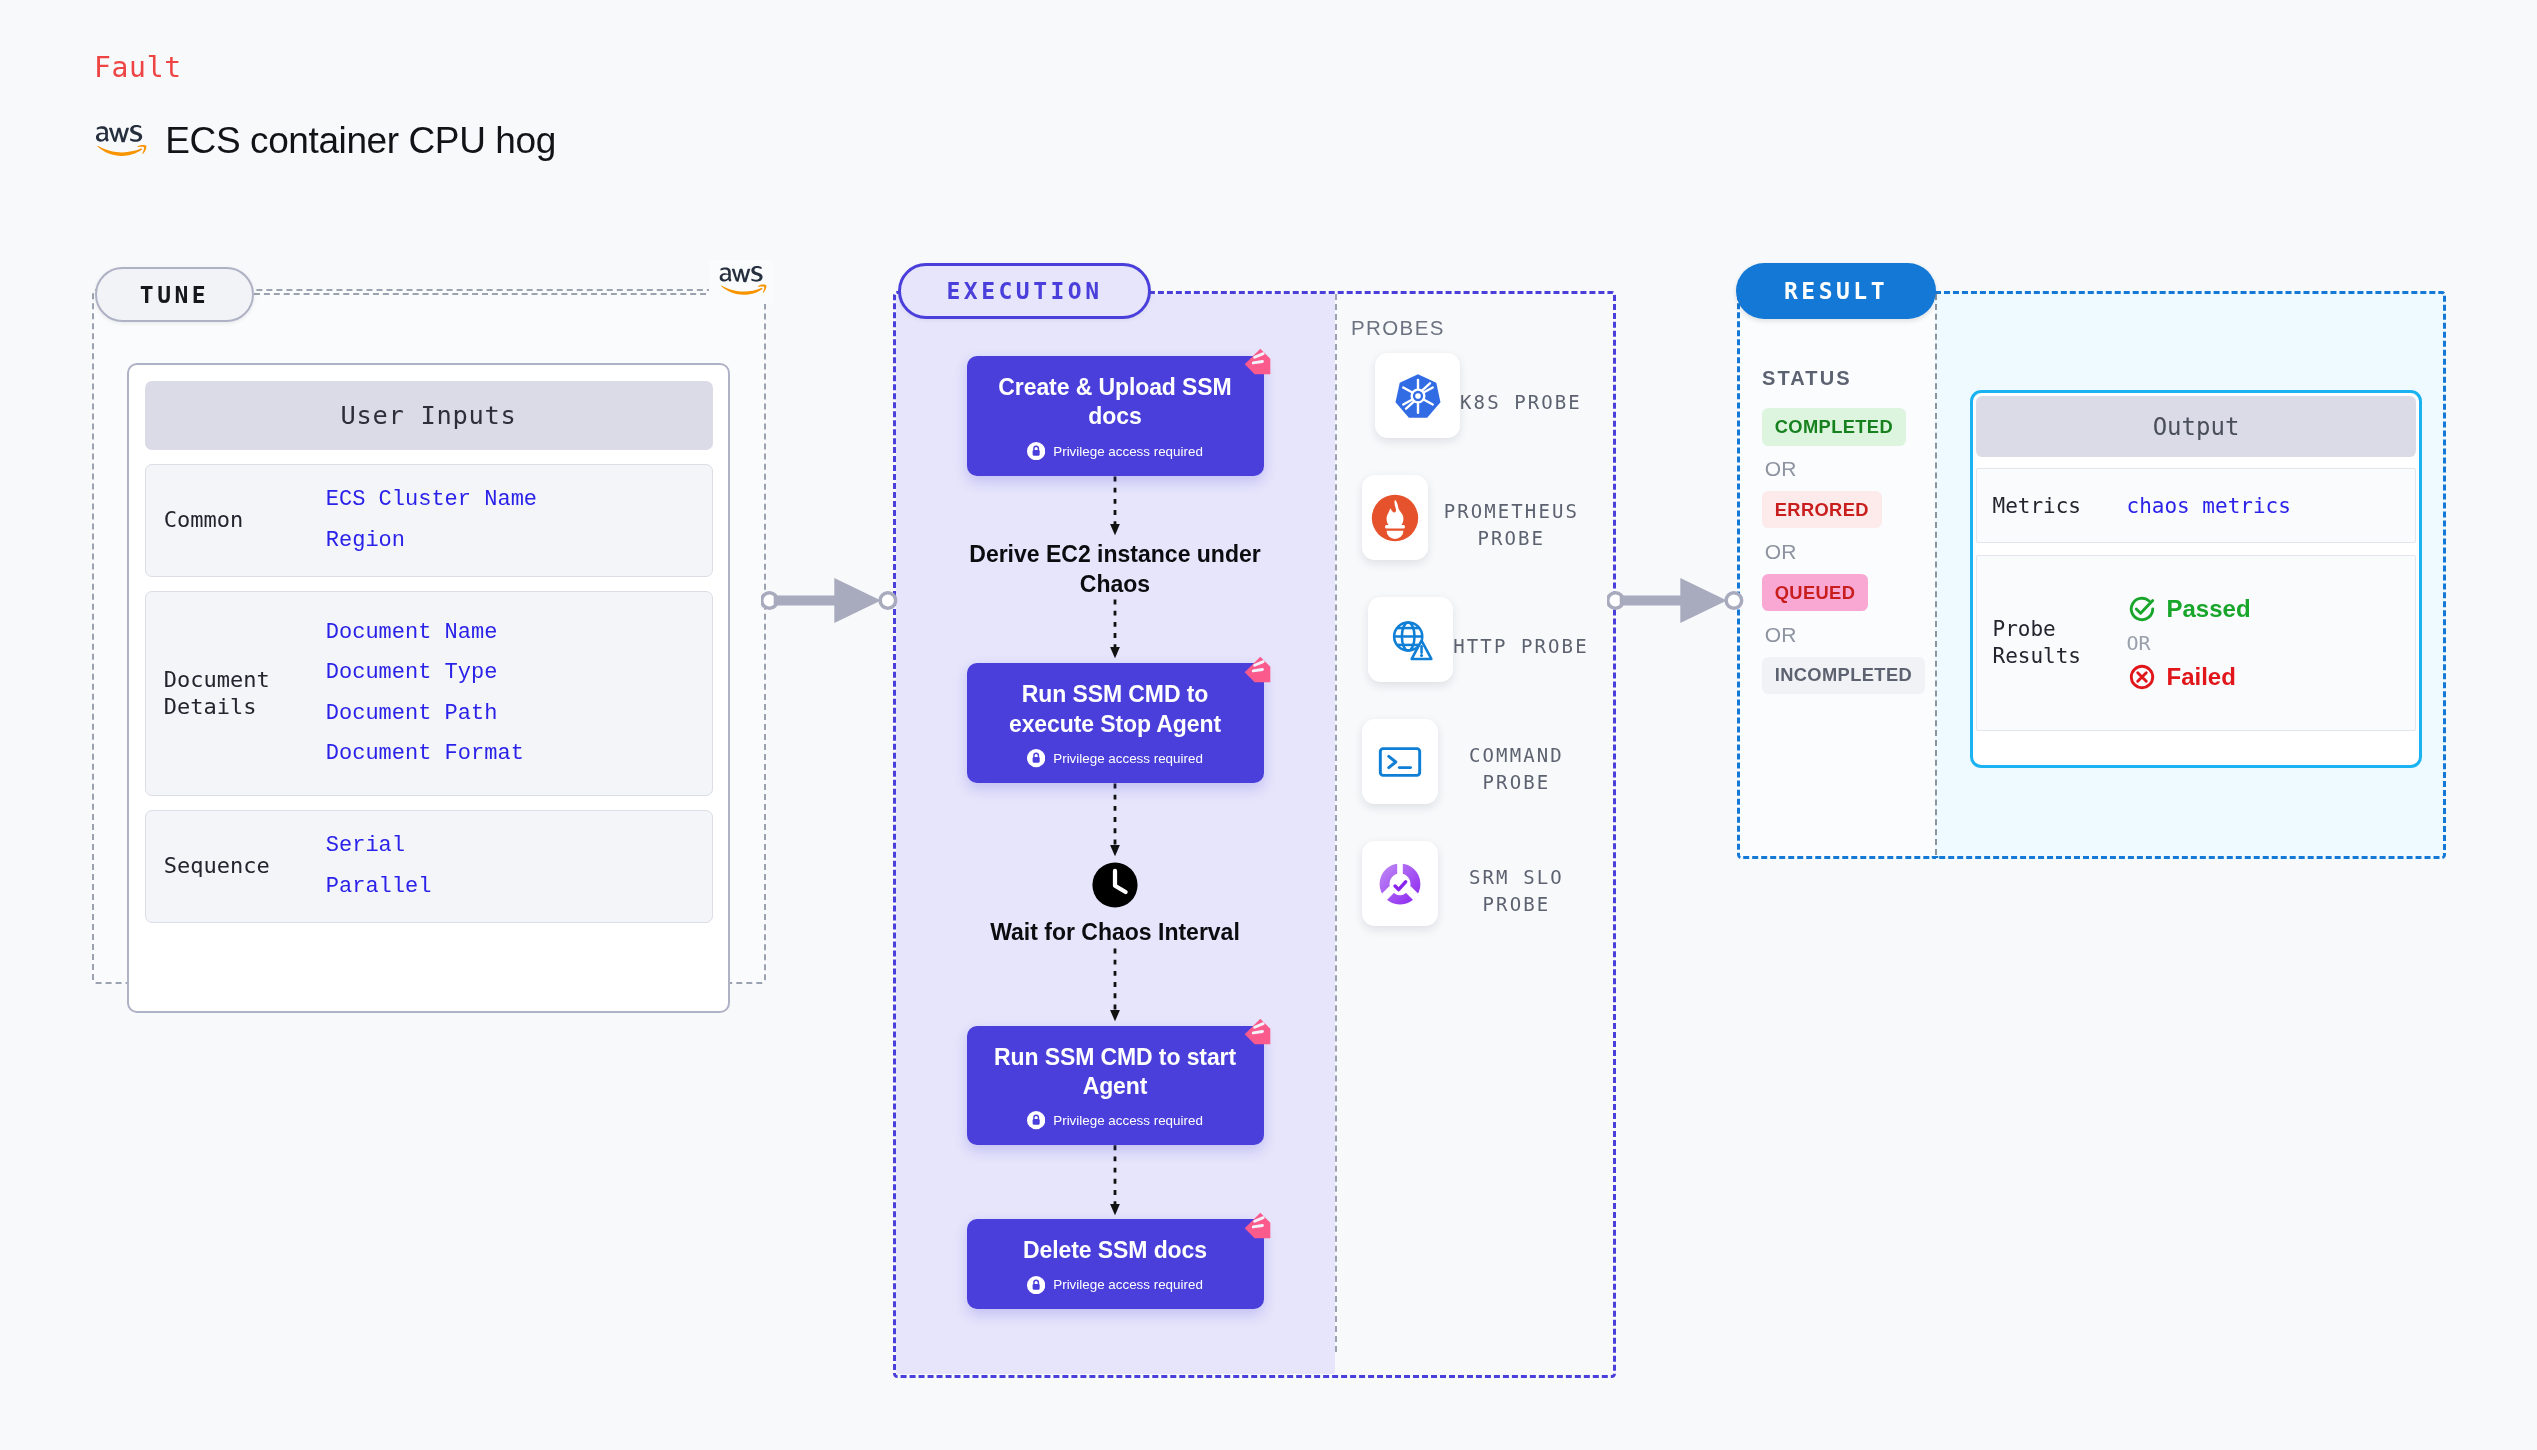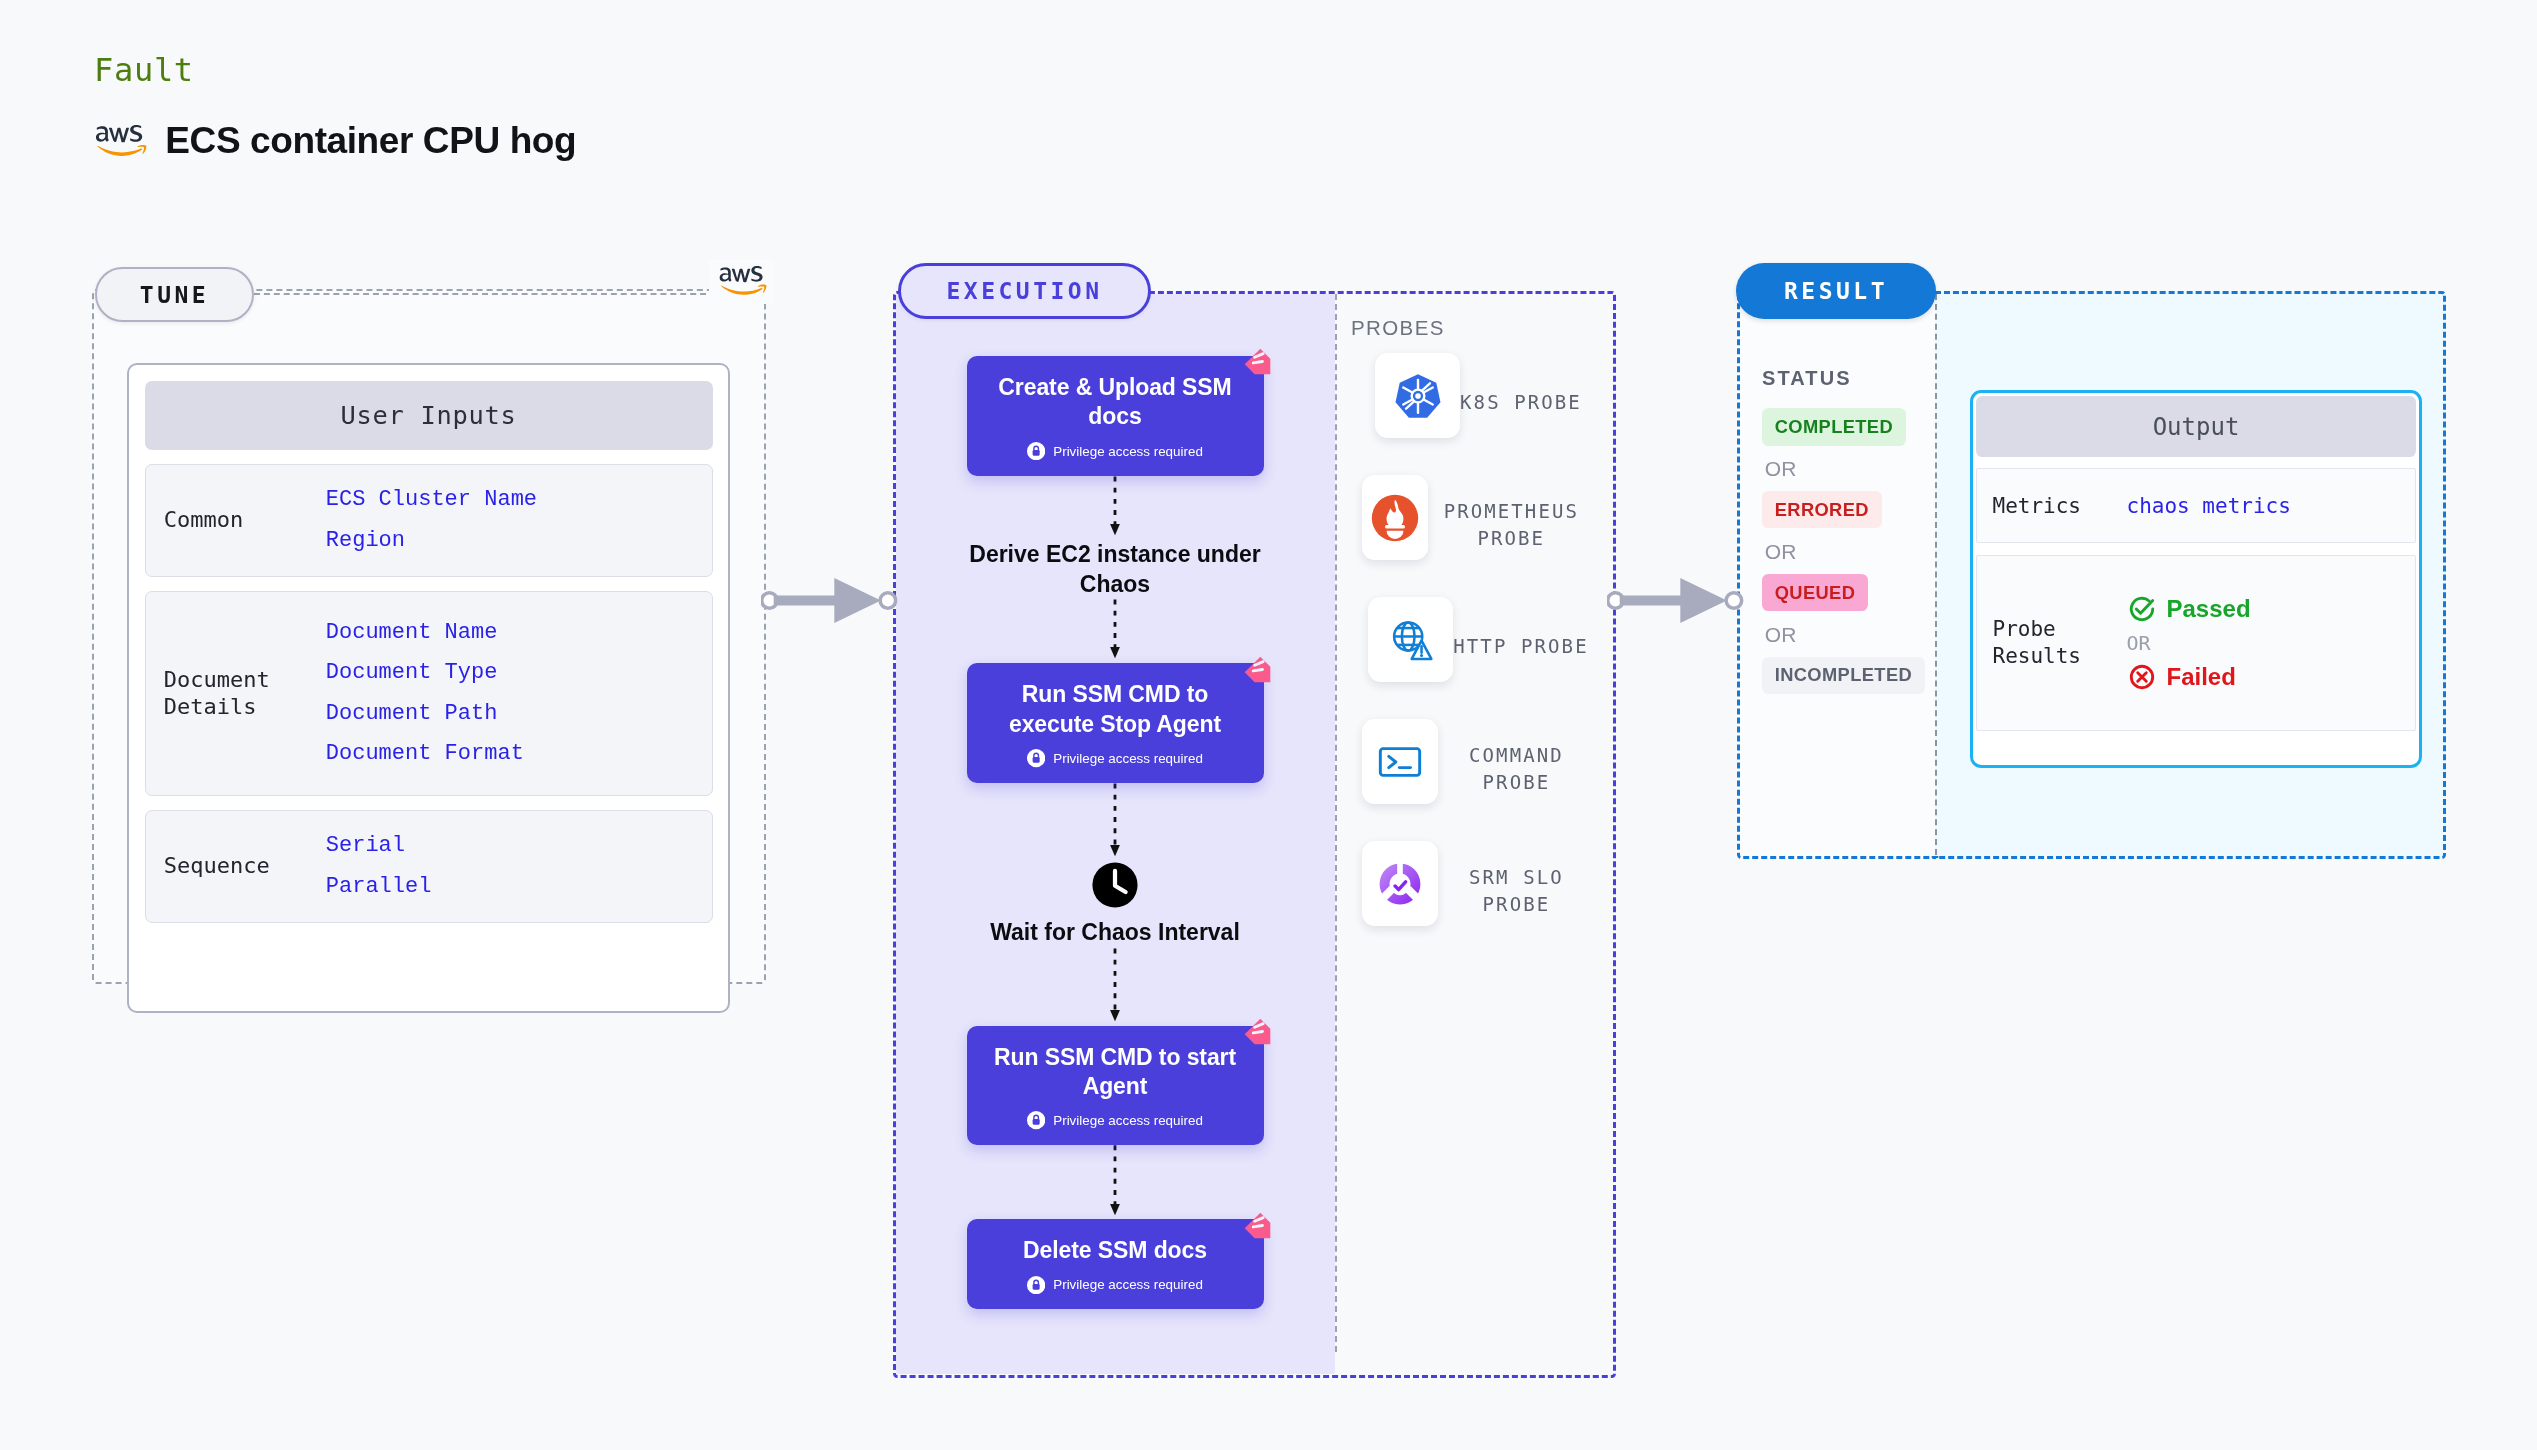--- a/index.html
+++ b/index.html
@@ -8,26 +8,26 @@
     background: #f8f9fb;
     font-family: "Liberation Sans", sans-serif;
     overflow: hidden;
   }
   .stage { position: relative; width: 2538px; height: 1451px; }
 
   
   .fault-kicker {
     position: absolute; left: 94px; top: 51px;
     font-family: "DejaVu Sans Mono", monospace;
-    font-size: 32px; color: #4d7c0f; letter-spacing: 0.7px;
+    font-size: 28px; color: #ef4444; letter-spacing: 0.7px;
   }
   .title-row { position: absolute; left: 92px; top: 120px; display: flex; align-items: center; gap: 18.3px; }
   .aws-logo { display: block; }
   .fault-title {
-    font-size: 37px; font-weight: 700; color: #111317;
+    font-size: 37px; font-weight: 400; color: #111317;
     letter-spacing: -0.4px; font-family: "Liberation Sans", sans-serif;
   }
 
   
   .tune-box {
     position: absolute; left: 92px; top: 289px;
     width: 674px; height: 695px;
     border: 2.1px dashed #9ca3b0;
     border-radius: 4.2px;
     background: #fafbfd;

